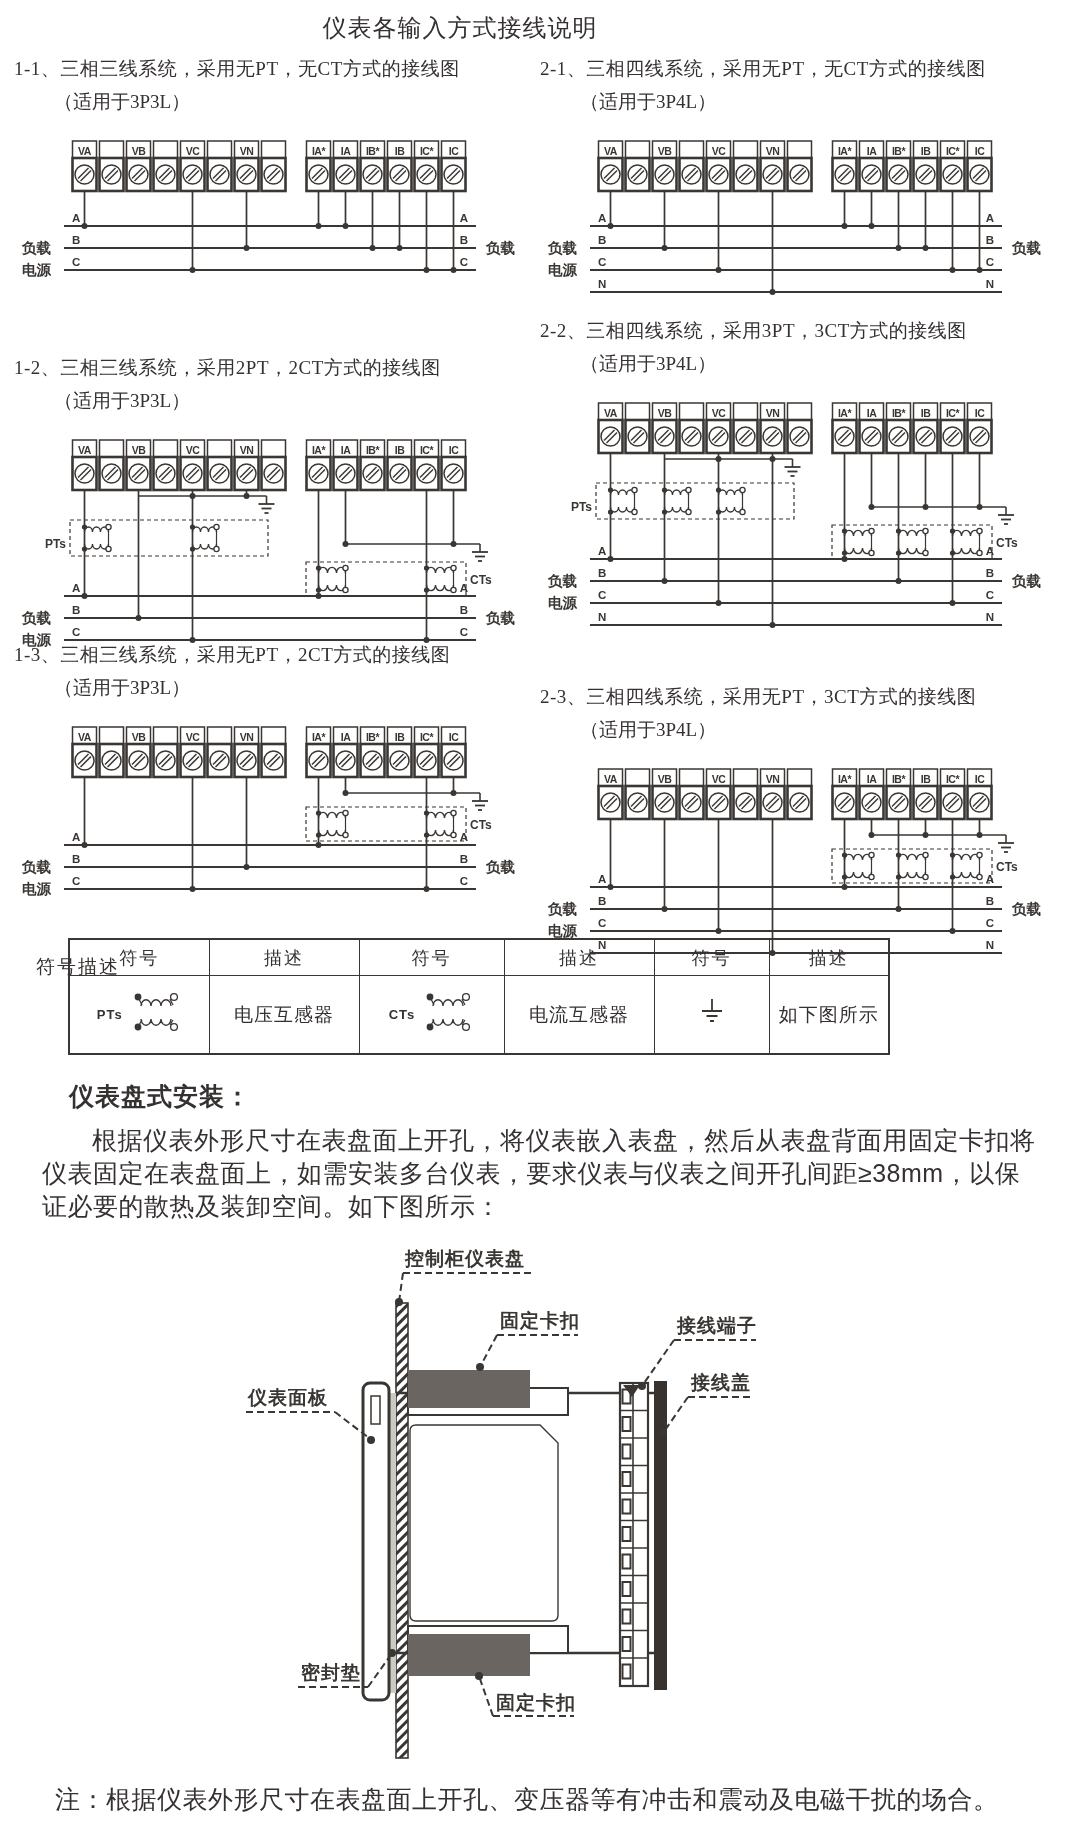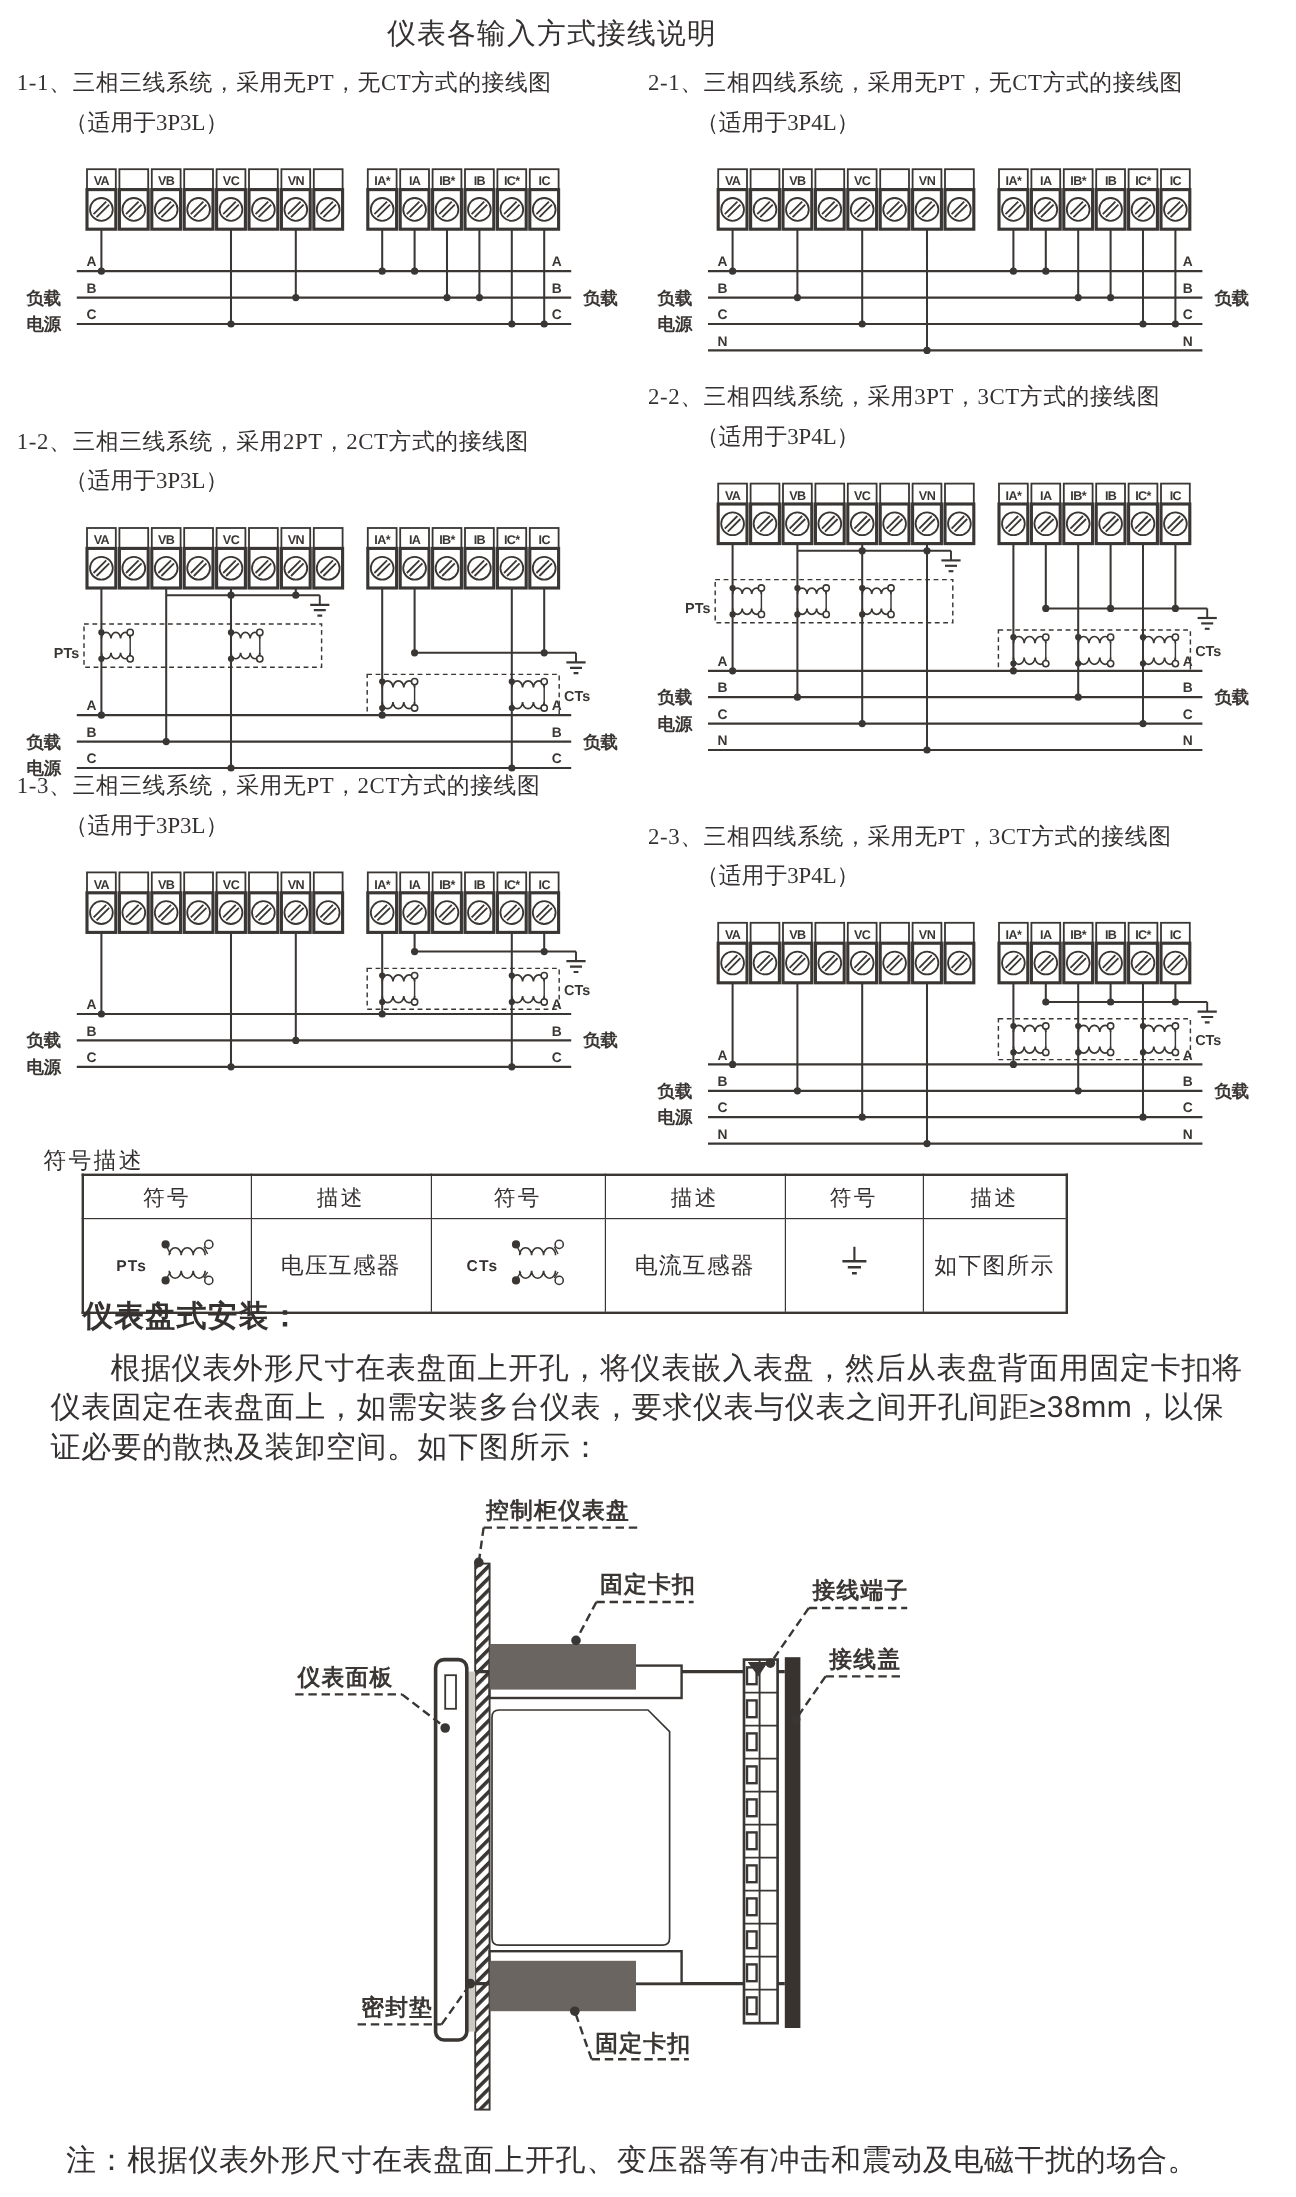--- a/index.html
+++ b/index.html
@@ -7,21 +7,21 @@
        font-family:"Liberation Sans",sans-serif;color:#353130;}
   .abs{position:absolute;}
   #page-title{top:12px;left:0;width:920px;text-align:center;
       font-family:"Liberation Serif",serif;font-size:24px;letter-spacing:1px;}
   .dblock{position:absolute;width:524px;}
   .dtitle{font-family:"Liberation Serif",serif;font-size:19px;letter-spacing:.5px;white-space:nowrap;}
   .dsub{font-family:"Liberation Serif",serif;font-size:19px;padding-left:40px;margin-top:7px;}
   .dblock svg{display:block;margin-top:22px;}
   #symbols-heading{left:36px;top:954px;font-family:"Liberation Serif",serif;font-size:19px;letter-spacing:2px;}
   #symbol-table{position:absolute;left:68px;top:938px;border-collapse:collapse;table-layout:fixed;
-      font-family:"Liberation Serif",serif;border:2.5px solid #3a3633;margin-top:40px;}
+      font-family:"Liberation Serif",serif;border:2.5px solid #3a3633;}
   #symbol-table th,#symbol-table td{border:1.6px solid #3a3633;text-align:center;vertical-align:middle;padding:0;}
   #symbol-table th{height:35px;font-size:18px;font-weight:normal;letter-spacing:2px;}
   #symbol-table td{height:77px;font-size:19px;letter-spacing:1px;}
   .symcell{display:flex;align-items:center;justify-content:center;gap:5px;}
   .symtag{font-family:"Liberation Sans",sans-serif;font-size:13px;font-weight:bold;}
   #install-heading{left:55px;top:1080px;font-size:25px;font-weight:bold;letter-spacing:1px;margin-left:14px;}
   #install-paragraph{left:42px;top:1124px;width:1000px;font-size:25px;line-height:33px;
       text-indent:2em;letter-spacing:.5px;}
   #install-figure{left:200px;top:1243px;}
   #bottom-note{left:55px;top:1783px;font-size:25px;letter-spacing:.5px;}

